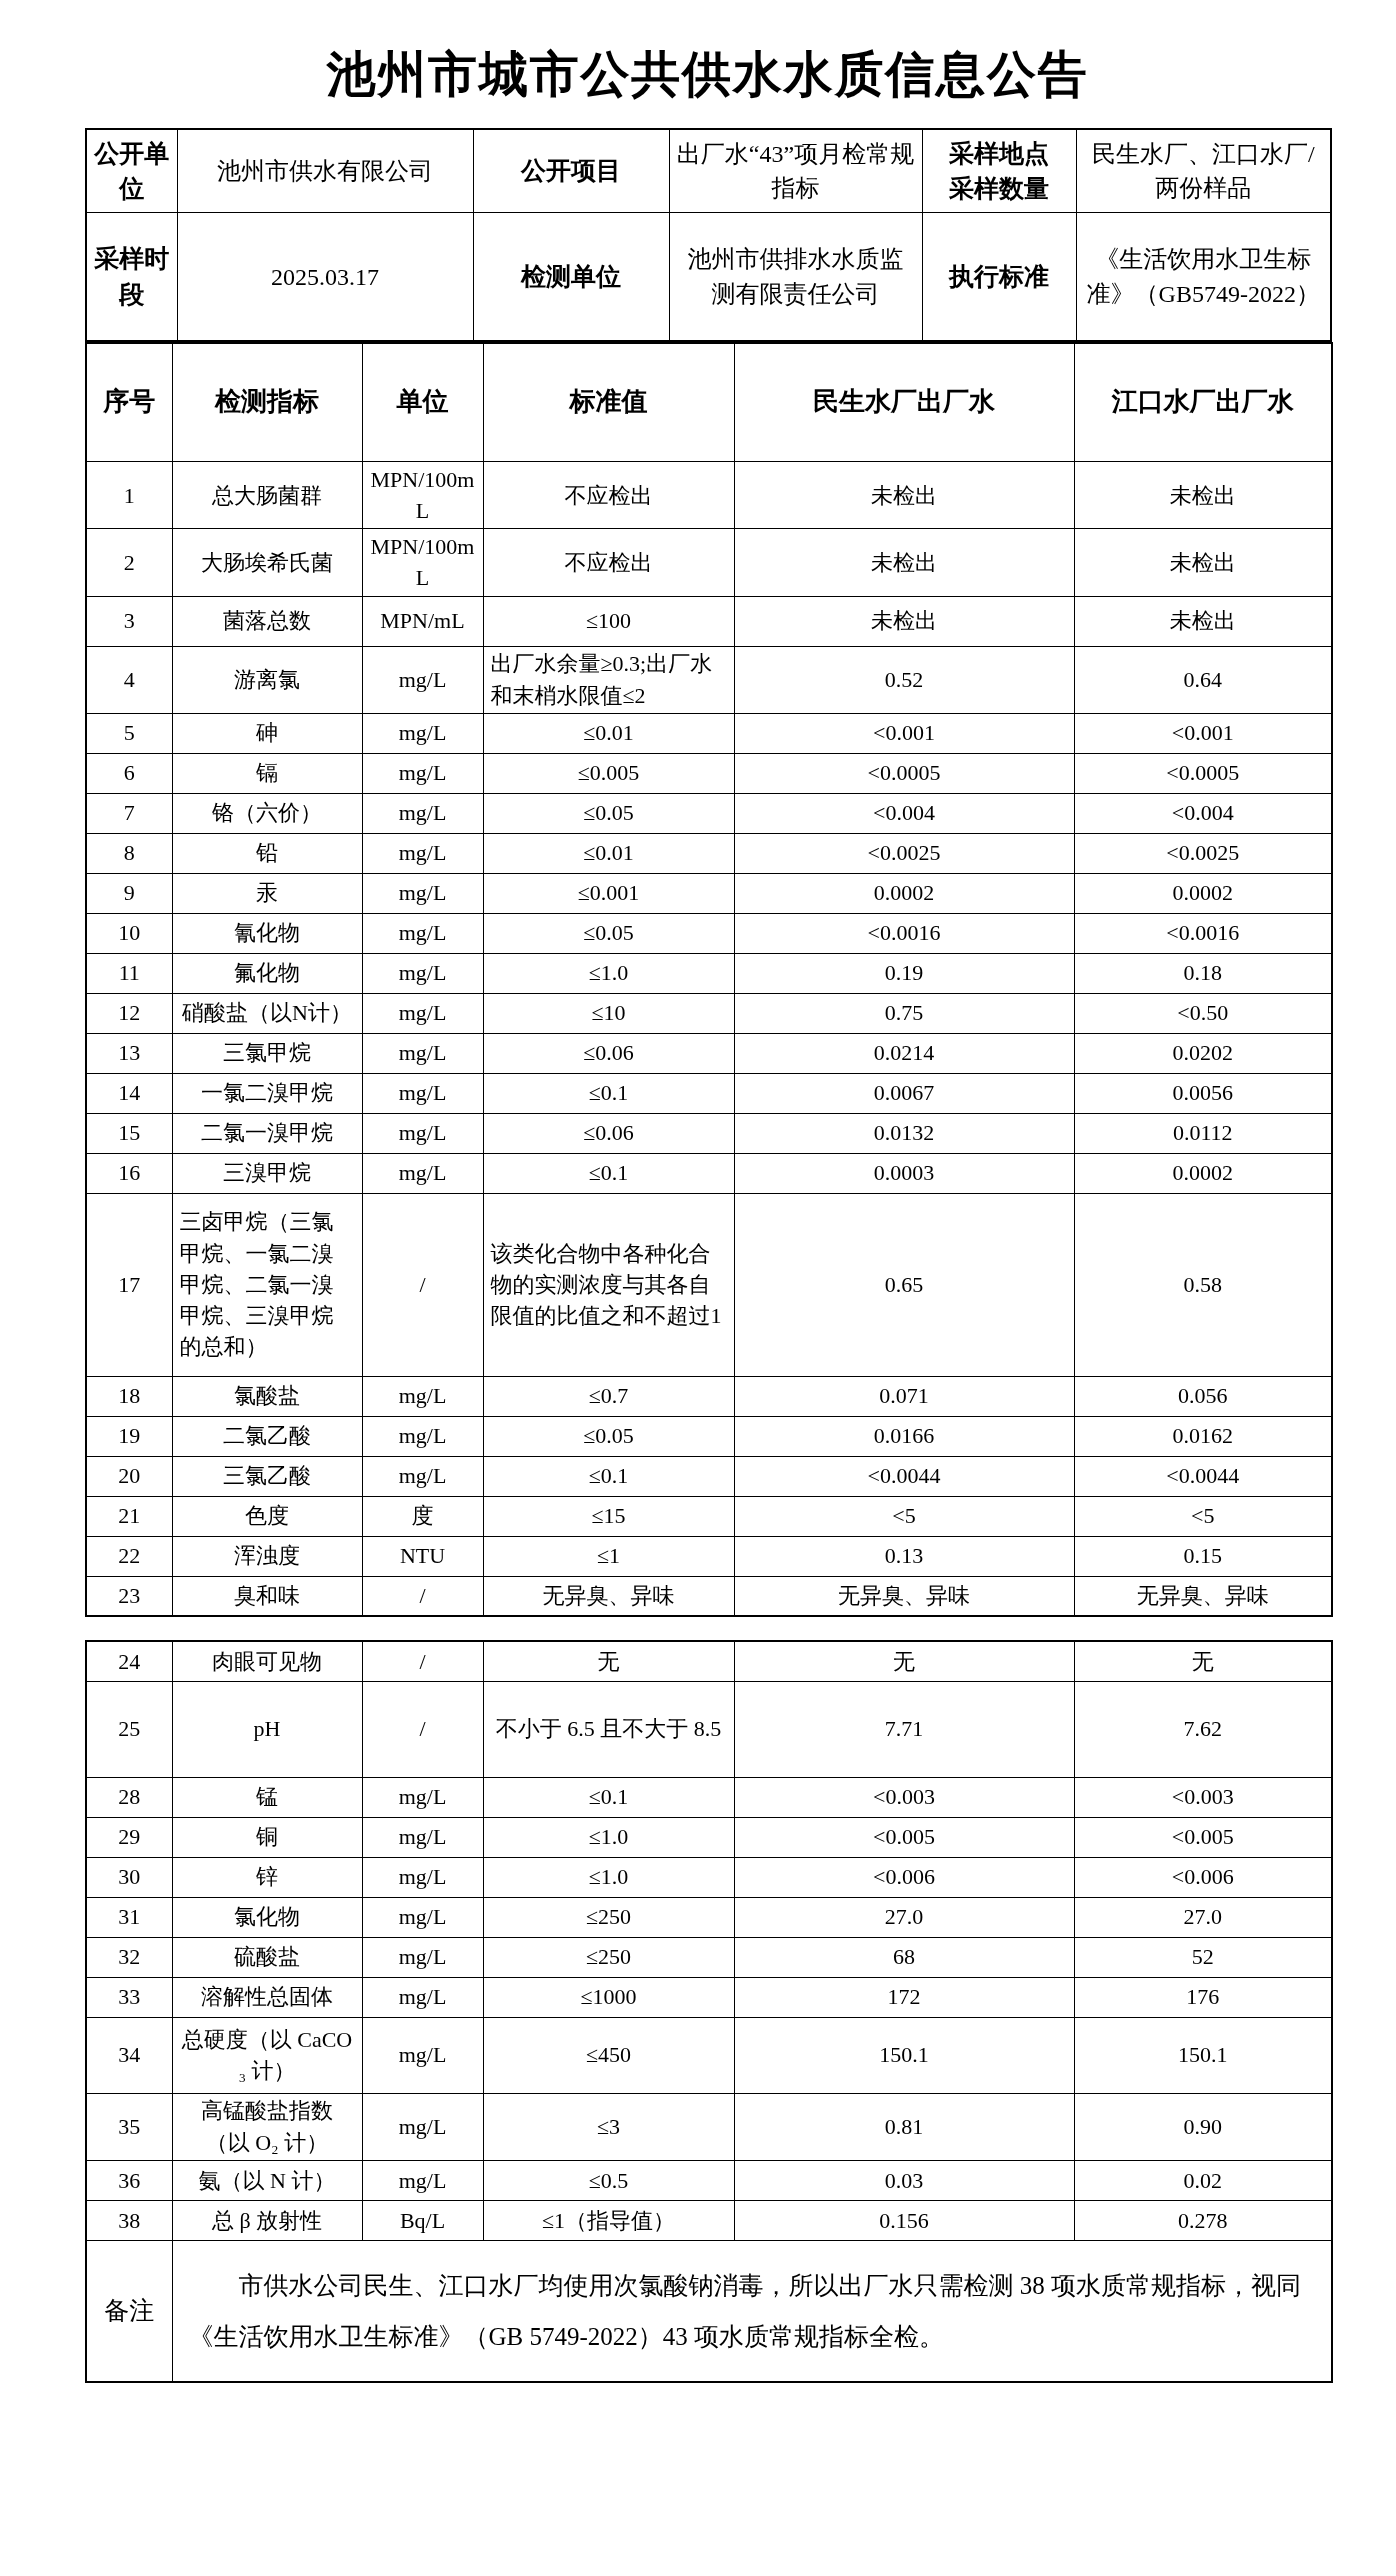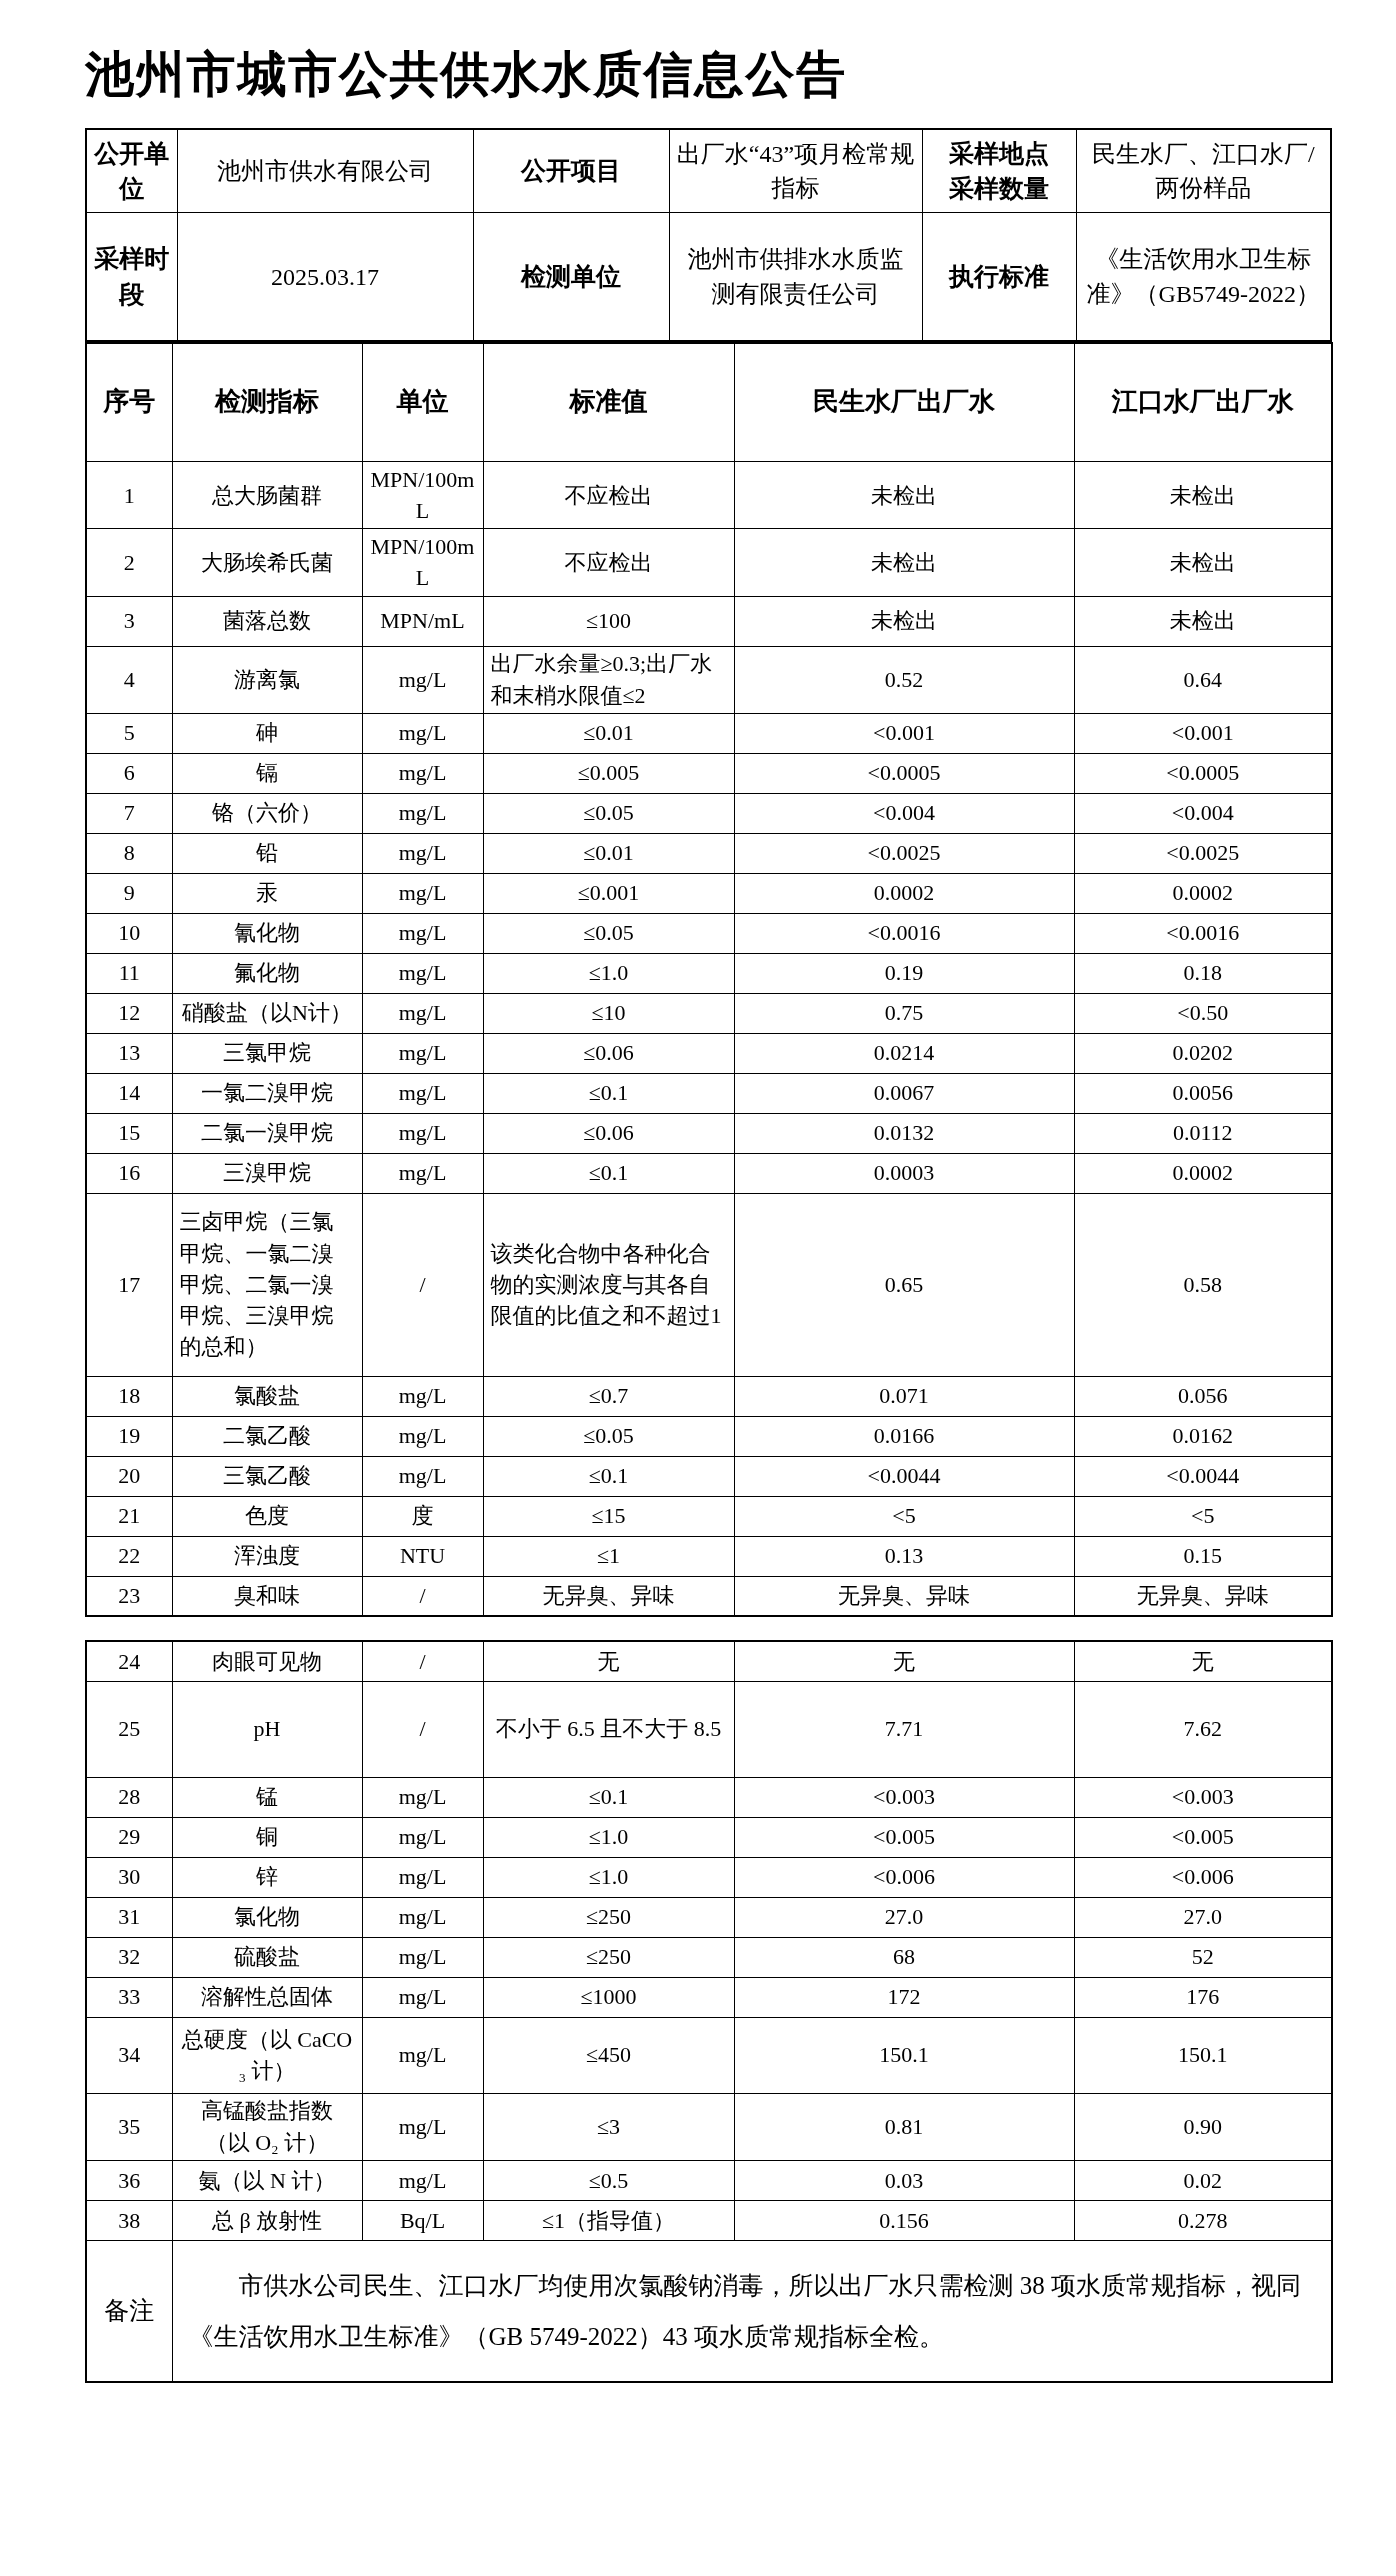--- a/index.html
+++ b/index.html
@@ -1,19 +1,19 @@
 <!DOCTYPE html>
 <html style="font-size:14px"><head>
 <meta charset="utf-8">
 <style>
   html,body{margin:0;padding:0;background:#ffffff;}
   body{width:1396px;height:2576px;color:#000;font-family:"Liberation Serif","DejaVu Serif",serif;}
   .page{position:relative;width:1396px;height:2576px;overflow:hidden;background:#fff;}
   .content{width:1245px;margin-left:85px;padding-top:46px;}
-  .doc-title{margin:0 0 23px 0;font-size:49px;font-weight:bold;
+  .doc-title{margin:0 0 23px 0;text-align:center;font-size:49px;font-weight:bold;
              font-family:"Liberation Serif","DejaVu Serif",serif;letter-spacing:1.8px;line-height:1.2;}
   table{border-collapse:collapse;table-layout:fixed;width:1245px;}
   table{border:2.6px solid #000;}
   td,th{border:1.8px solid #000;text-align:center;vertical-align:middle;
         font-size:22px;line-height:1.42;padding:1.8px 7px;overflow:hidden;word-break:break-all;}
   
   .info tr.r1{height:84px;}
   .info tr.r2{height:128px;}
   .info .lbl{font-weight:bold;font-size:25px;white-space:pre-line;
              font-family:"Liberation Serif","DejaVu Serif",serif;}

